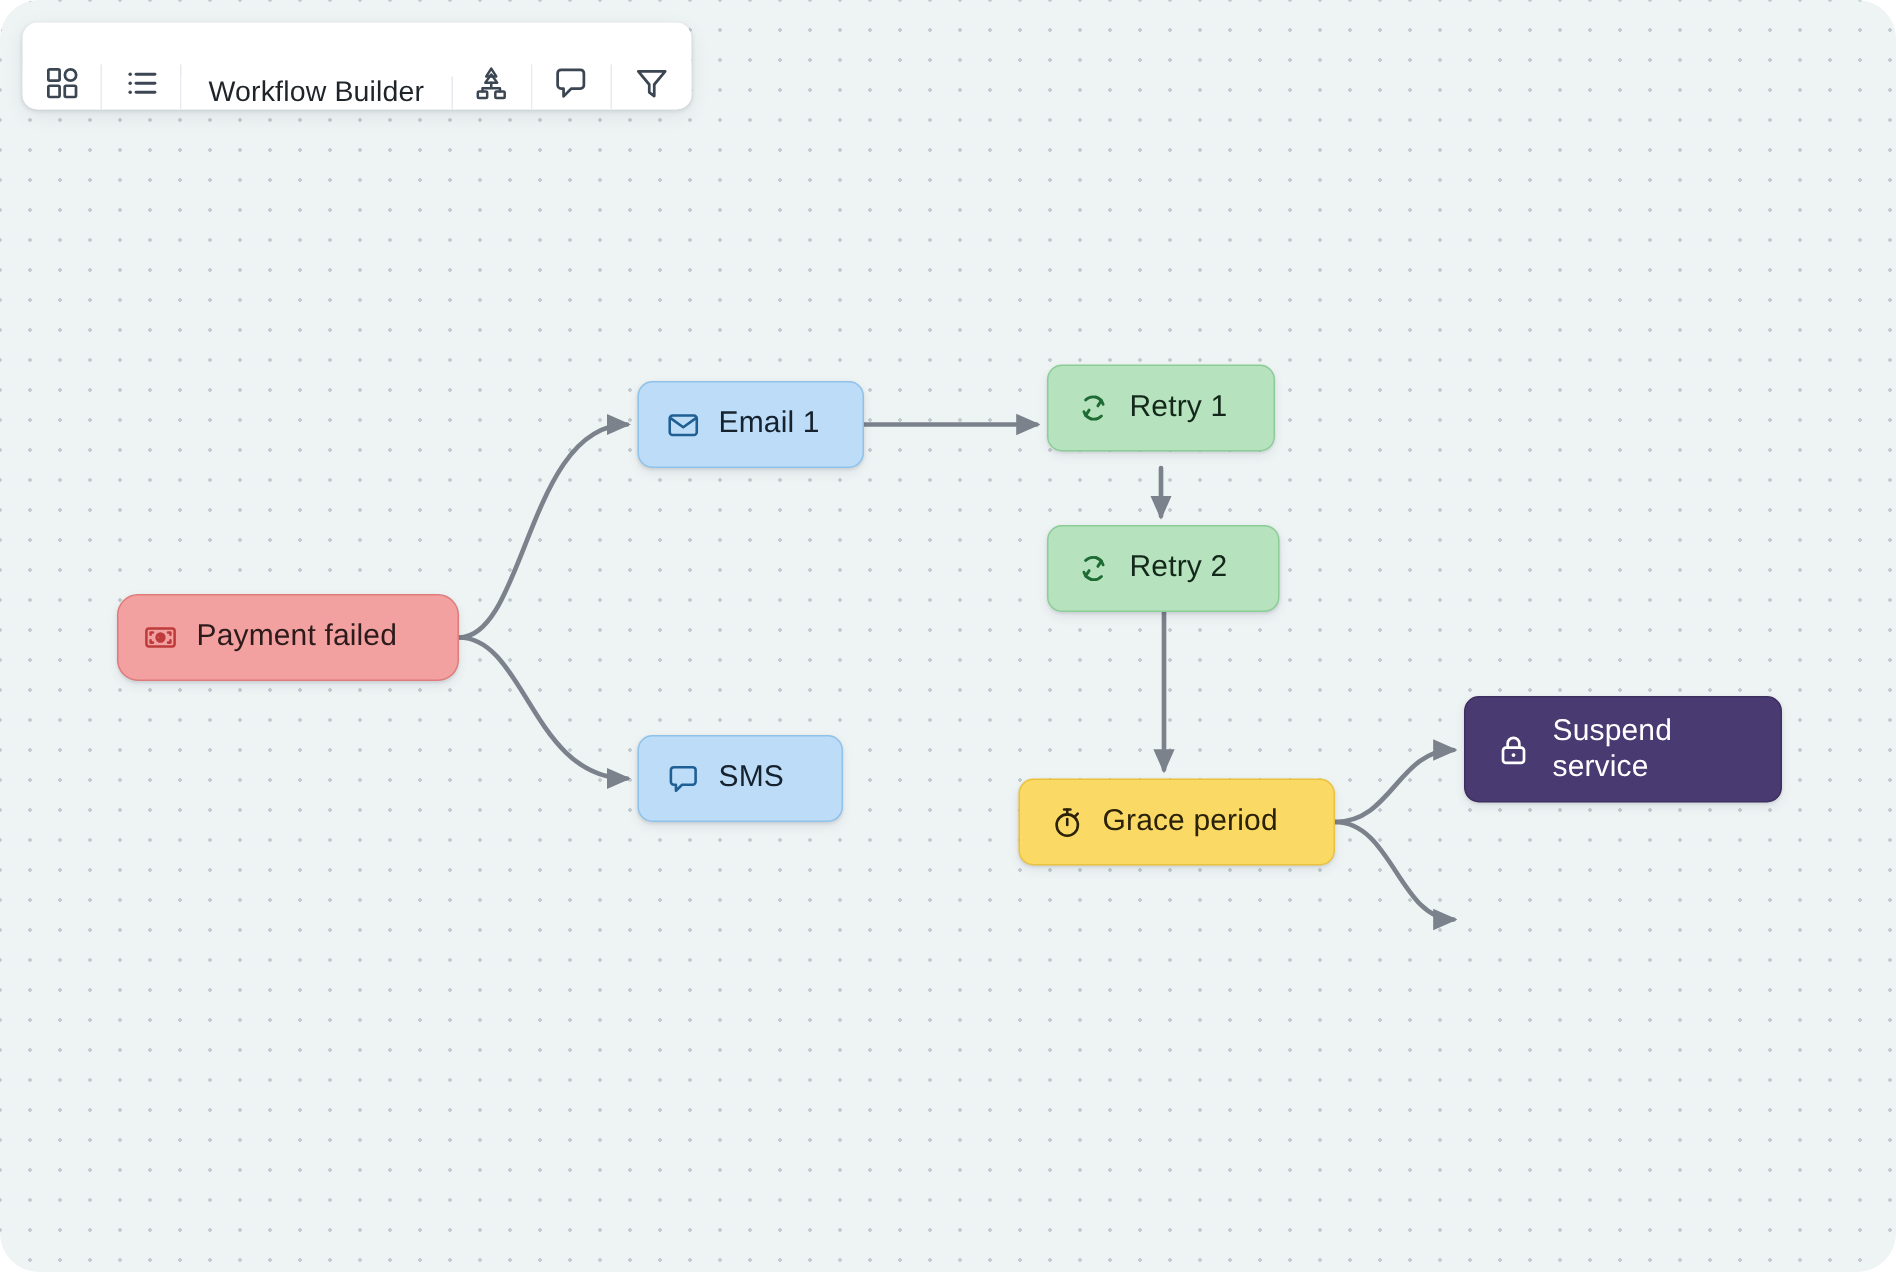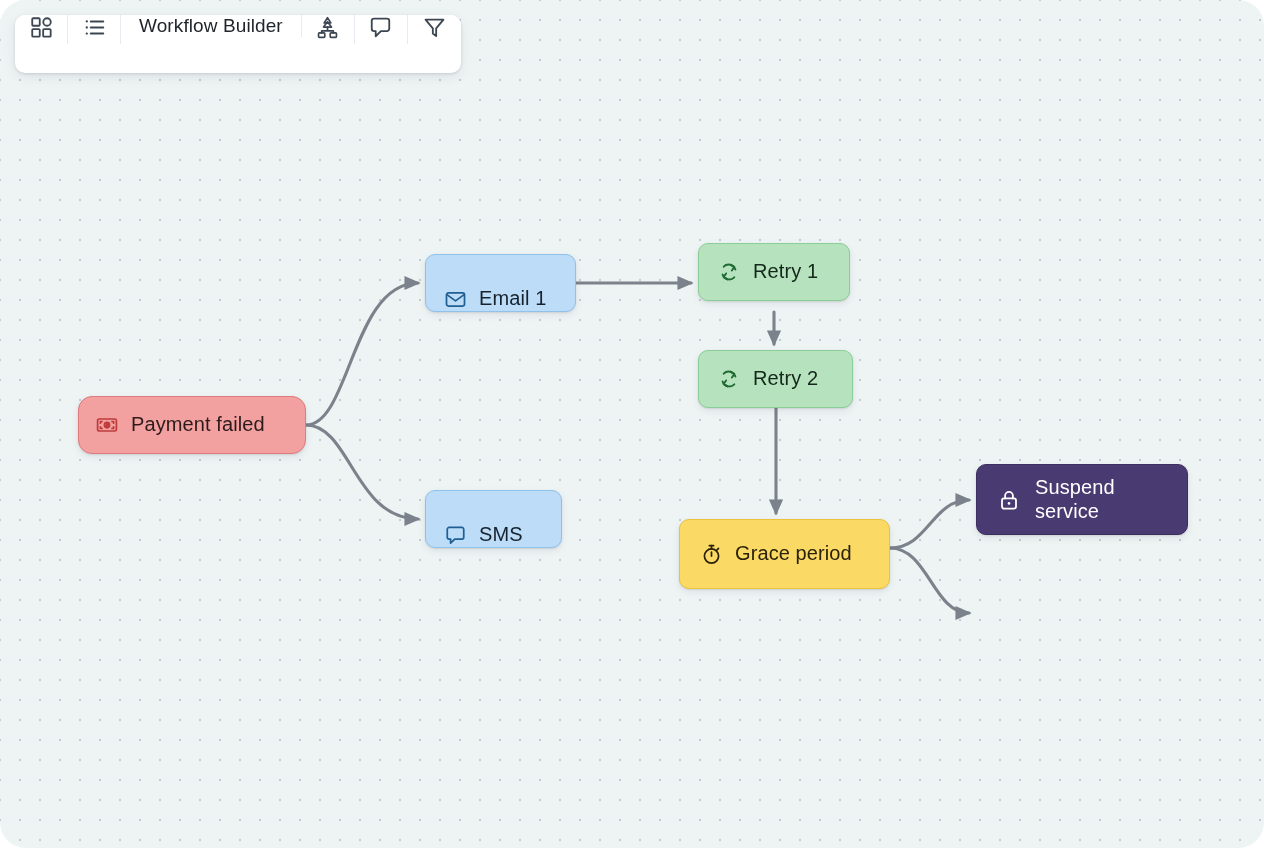--- a/index.html
+++ b/index.html
@@ -42,21 +42,21 @@
     pointer-events: none;
   }
 
   
   #toolbar {
     position: absolute;
     left: 15px;
     top: 15px;
     height: 58px;
     display: flex;
-    align-items: flex-start;
+    align-items: flex-end;
     background: #ffffff;
     border-radius: 10px;
     box-shadow: 0 1px 3px rgba(16,24,40,0.13), 0 4px 14px rgba(16,24,40,0.07);
     overflow: hidden;
     z-index: 40;
   }
   .tb-cell {
     display: flex;
     align-items: center;
     justify-content: center;
@@ -96,21 +96,21 @@
   .node-label {
     font-size: 20px;
     line-height: 1.18;
     white-space: pre-line;
     letter-spacing: 0.1px;
   }
 
   
   .n-red    { background: #f2a0a0; border-color: #e07b7b; border-radius: 14px; }
   .n-red    .node-label { color: #2d1b1b; }
-  .n-blue   { background: #bcdcf7; border-color: #8fc2ea; align-items: flex-end; }
+  .n-blue   { background: #bcdcf7; border-color: #8fc2ea; }
   .n-blue   .node-label { color: #16222e; }
   .n-green  { background: #b6e3bd; border-color: #8bcd97; }
   .n-green  .node-label { color: #13271a; }
   .n-yellow { background: #fbd965; border-color: #ebc23c; }
   .n-yellow .node-label { color: #2a2209; }
   .n-purple { background: #4a3a72; border-color: #3d2f60; }
   .n-purple .node-label { color: #ffffff; }
   .n-orange { background: #ef8a30; border-color: #df7a20; }
   .n-orange .node-label { color: #ffffff; }
 </style>
@@ -197,21 +197,21 @@
         <svg width="24" height="24" viewBox="0 0 24 24" fill="none" stroke="#1f6b34" stroke-width="1.9" stroke-linecap="round" stroke-linejoin="round">
           <path d="M18.4 9.6a7 7 0 00-11.7-2.9"></path>
           <path d="M5.6 14.4a7 7 0 0011.7 2.9"></path>
           <path d="M13.6 4.6 L17.3 6.9 L14.9 10.6"></path>
           <path d="M10.4 19.4 L6.7 17.1 L9.1 13.4"></path>
         </svg>
       </span>
       <span class="node-label">Retry 2</span>
     </div>
 
-    <div class="node n-yellow" style="left:679px; top:519px; width:211px; height:70px; padding-left:20px; gap:12px;">
+    <div class="node n-yellow" style="left:679px; top:519px; width:211px; height:58px; padding-left:20px; gap:12px;">
       <span class="node-ico">
         <svg width="23" height="23" viewBox="0 0 24 24" fill="none" stroke="#2a2209" stroke-width="1.8" stroke-linecap="round" stroke-linejoin="round">
           <circle cx="12" cy="13.6" r="7.4"></circle>
           <path d="M12 13.6 L12 9.4"></path>
           <path d="M9.8 2.8 L14.2 2.8"></path>
           <path d="M12 2.8 L12 6.2"></path>
           <path d="M17.6 7.4 L19.3 5.7"></path>
         </svg>
       </span>
       <span class="node-label">Grace period</span>

